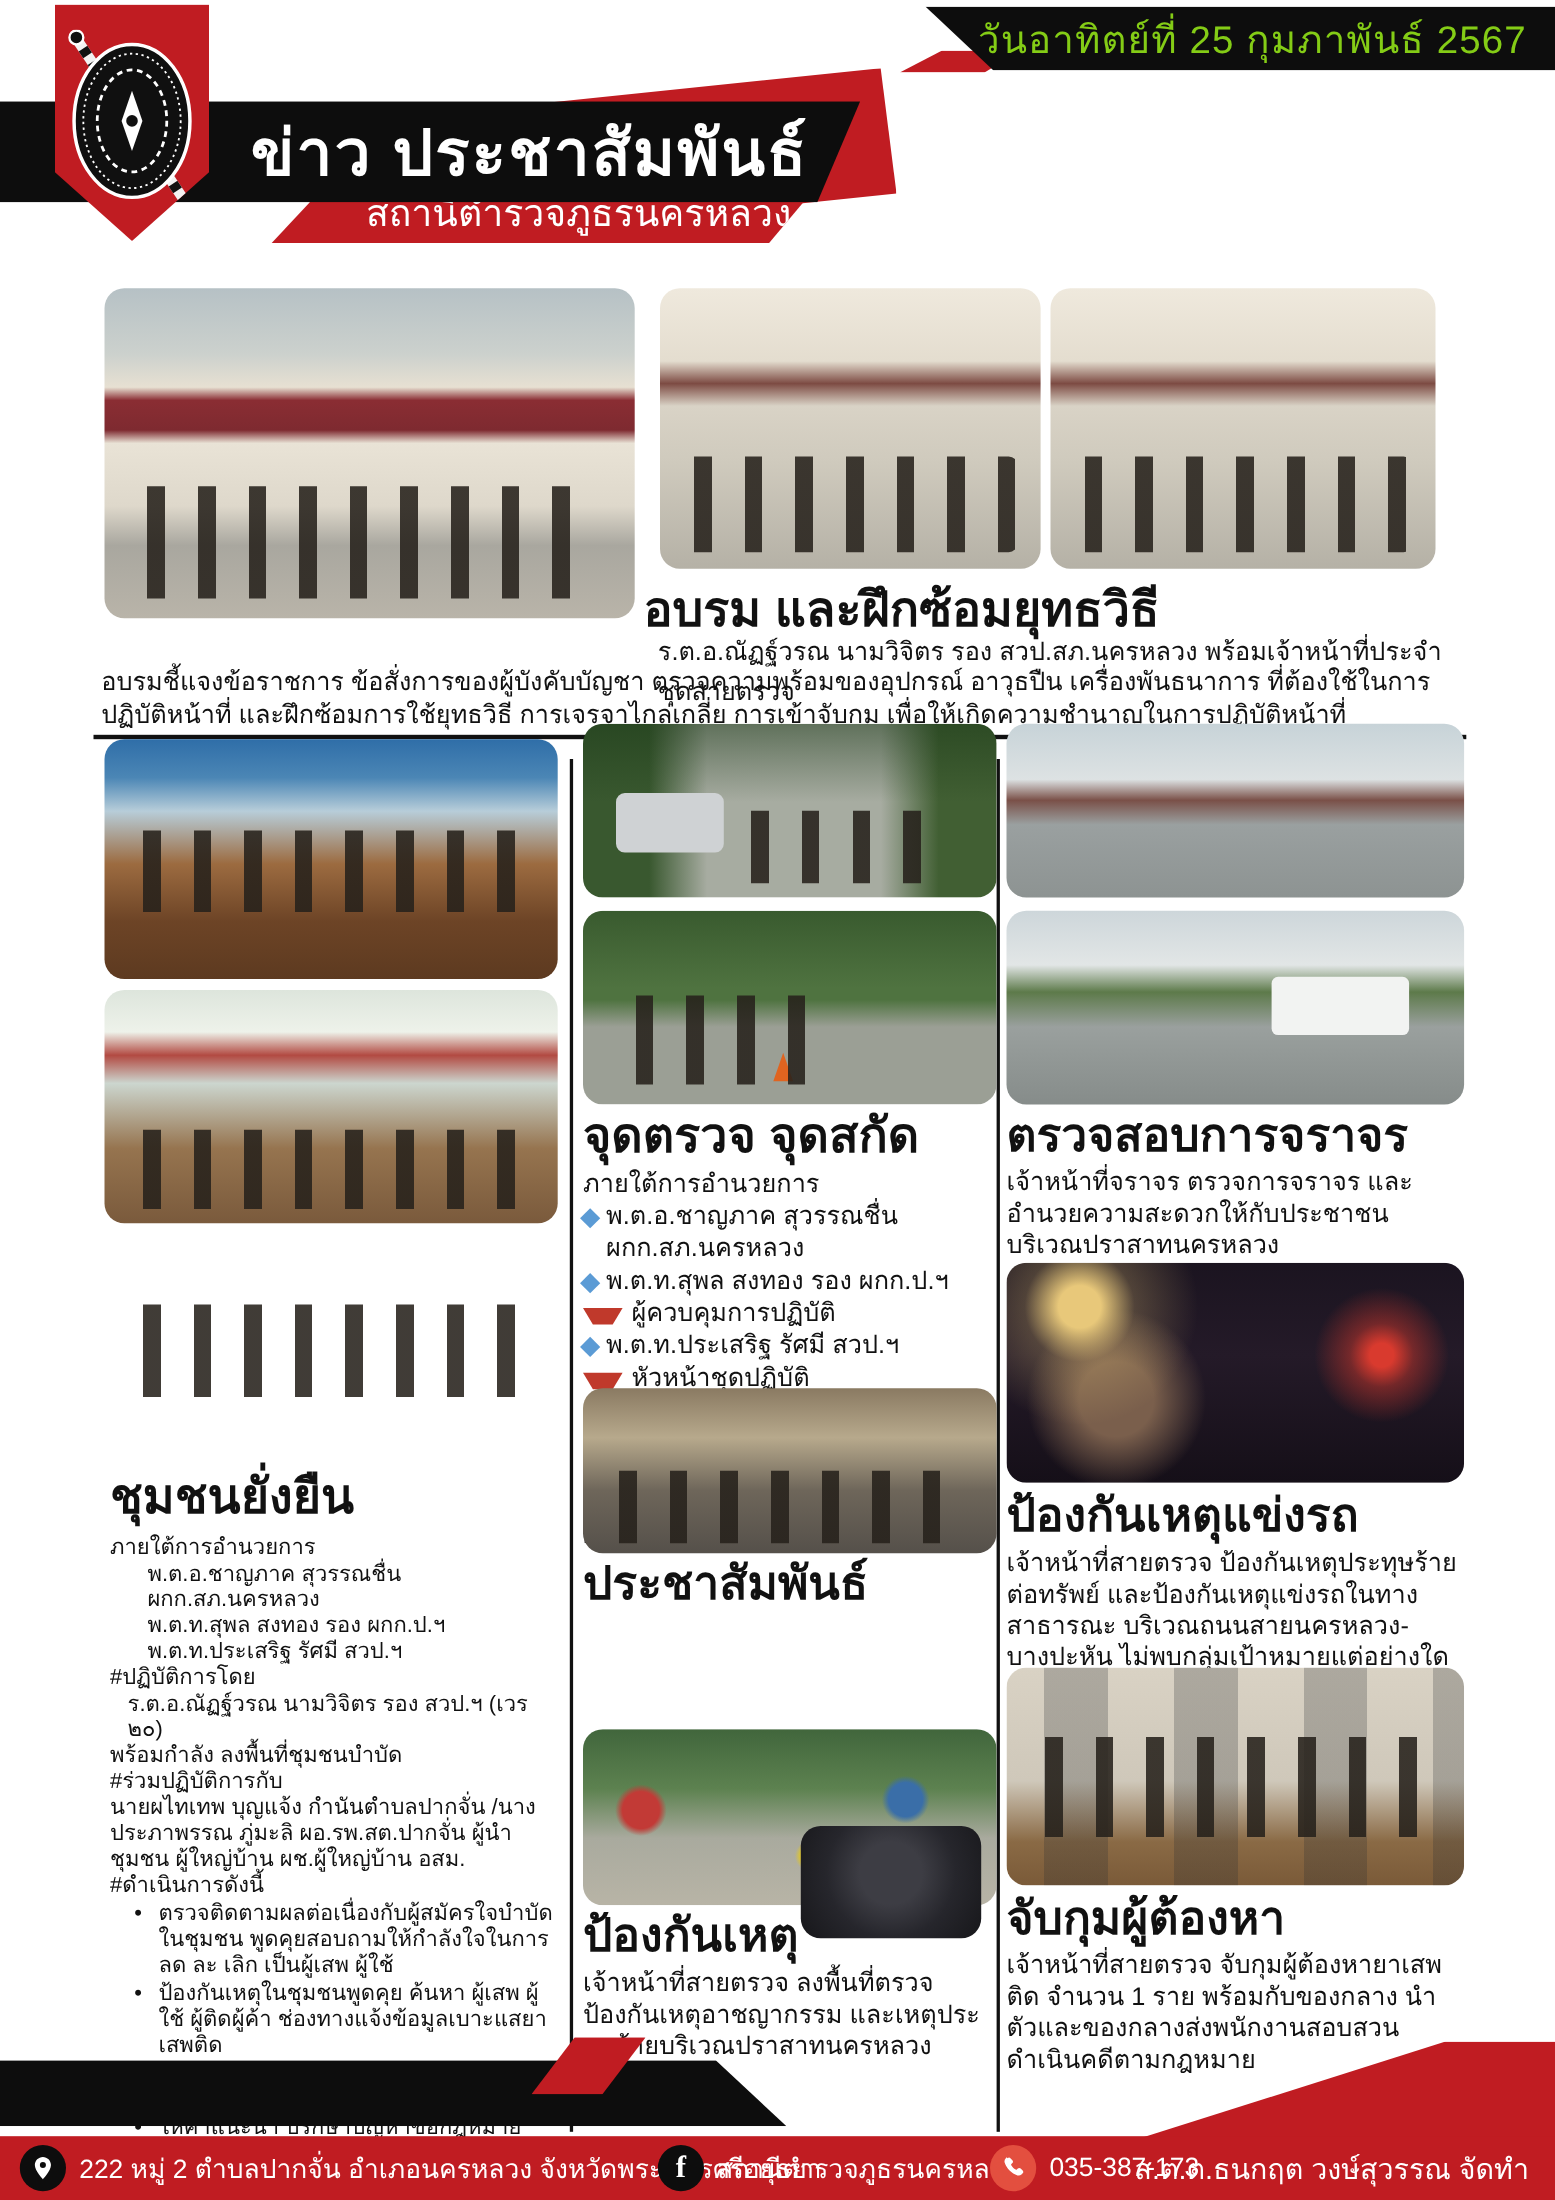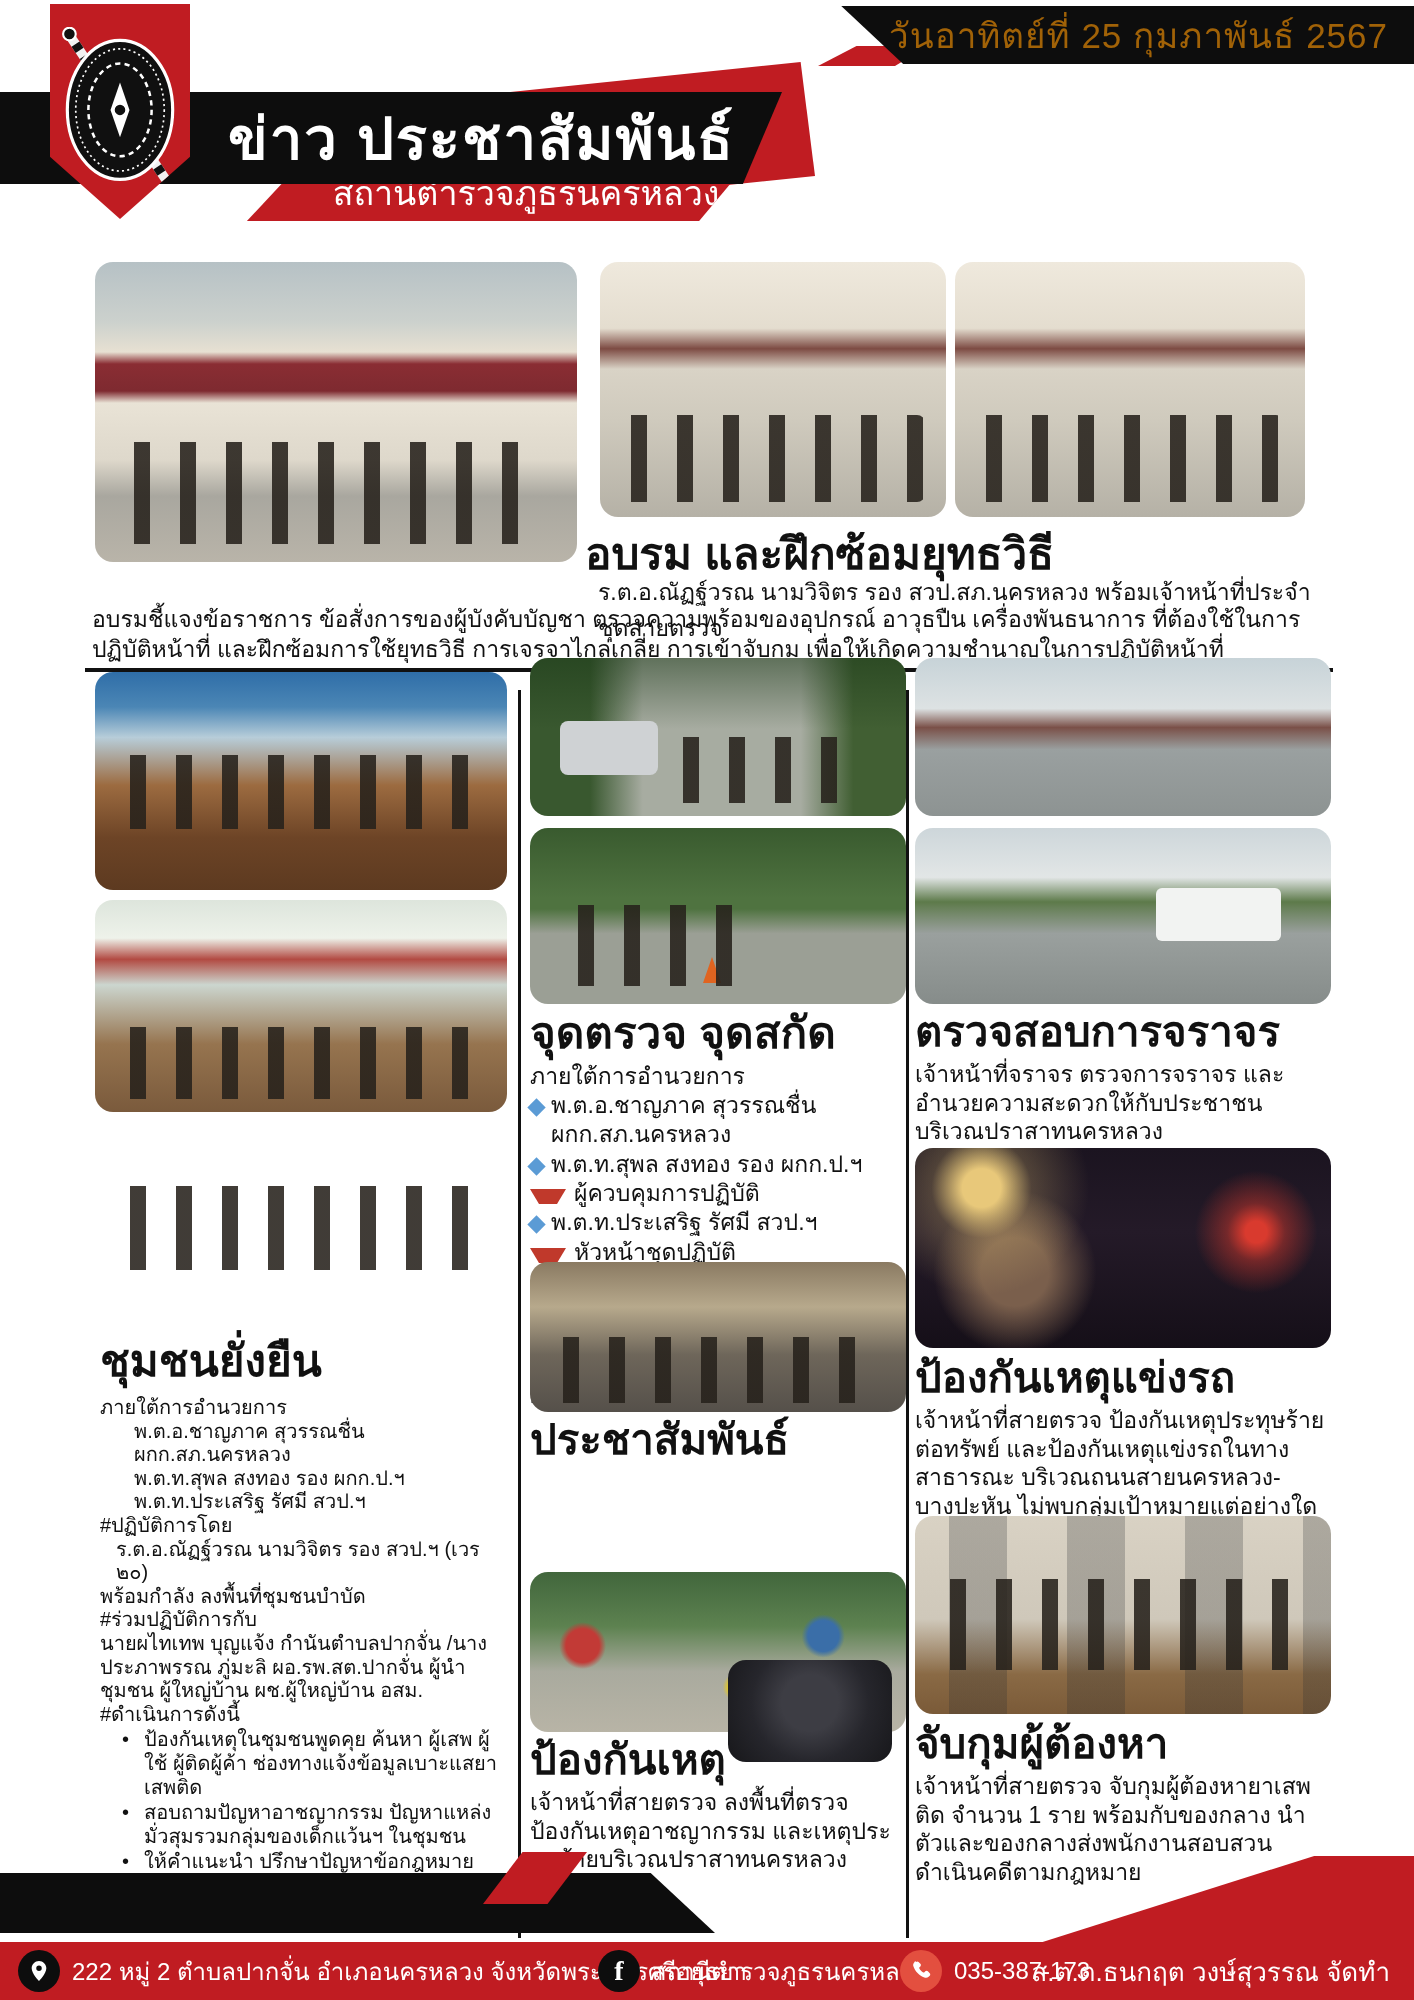--- a/index.html
+++ b/index.html
@@ -6,21 +6,21 @@
   #canvas{position:relative;width:1414px;height:2000px;background:#fff;overflow:hidden;
           font-family:"Liberation Sans","DejaVu Sans",sans-serif;color:#111;}
   .abs{position:absolute;}
 
   
   .date-sliver{left:818px;top:46px;width:110px;height:20px;background:#c01c22;
                clip-path:polygon(0 100%,35% 0,100% 0,70% 100%);z-index:1;}
   .date-banner{left:640px;top:6px;width:774px;height:58px;background:#0d0d0d;z-index:2;
                clip-path:polygon(26% 0,100% 0,100% 100%,34% 100%);
                display:flex;align-items:center;justify-content:flex-end;padding-right:26px;box-sizing:border-box;}
-  .date-banner span{color:#a16207;font-size:35px;letter-spacing:1px;}
+  .date-banner span{color:#84cc16;font-size:35px;letter-spacing:1px;}
   .title-accent{left:455px;top:62px;width:360px;height:146px;background:#c01c22;z-index:1;
                 clip-path:polygon(10% 22%,96% 0,100% 78%,14% 100%);}
   .title-band{left:0;top:92px;width:782px;height:92px;background:#0d0d0d;z-index:2;
               clip-path:polygon(0 0,100% 0,95% 100%,0 100%);
               display:flex;align-items:center;padding-left:228px;box-sizing:border-box;}
   .title-band span{color:#fff;font-size:58px;font-weight:bold;letter-spacing:2px;}
   .subtitle-banner{left:215px;top:164px;width:532px;height:57px;background:#c01c22;z-index:1;
                    clip-path:polygon(16% 0,100% 0,91% 100%,6% 100%);
                    display:flex;align-items:center;justify-content:center;padding-left:90px;box-sizing:border-box;}
   .subtitle-banner span{color:#fff;font-size:34px;}
@@ -166,20 +166,23 @@
     <div class="indent1">พ.ต.อ.ชาญภาค สุวรรณชื่น ผกก.สภ.นครหลวง</div>
     <div class="indent1">พ.ต.ท.สุพล สงทอง  รอง ผกก.ป.ฯ</div>
     <div class="indent1">พ.ต.ท.ประเสริฐ รัศมี  สวป.ฯ</div>
     <div>#ปฏิบัติการโดย</div>
     <div class="indent2">ร.ต.อ.ณัฏฐ์วรณ นามวิจิตร รอง สวป.ฯ (เวร ๒๐)</div>
     <div>พร้อมกำลัง ลงพื้นที่ชุมชนบำบัด</div>
     <div>#ร่วมปฏิบัติการกับ</div>
     <div>นายผไทเทพ บุญแจ้ง กำนันตำบลปากจั่น /นางประภาพรรณ ภู่มะลิ ผอ.รพ.สต.ปากจั่น ผู้นำชุมชน ผู้ใหญ่บ้าน ผช.ผู้ใหญ่บ้าน อสม.</div>
     <div>#ดำเนินการดังนี้</div>
     <div class="bullet-row" style="padding-left:22px;">
+        <span>ตรวจติดตามผลต่อเนื่องกับผู้สมัครใจบำบัดในชุมชน พูดคุยสอบถามให้กำลังใจในการลด ละ เลิก เป็นผู้เสพ ผู้ใช้</span>
+      </div>
+    <div class="bullet-row" style="padding-left:22px;">
         <span>ป้องกันเหตุในชุมชนพูดคุย ค้นหา ผู้เสพ ผู้ใช้ ผู้ติดผู้ค้า ช่องทางแจ้งข้อมูลเบาะแสยาเสพติด</span>
       </div>
     <div class="bullet-row" style="padding-left:22px;">
         <span>สอบถามปัญหาอาชญากรรม ปัญหาแหล่งมั่วสุมรวมกลุ่มของเด็กแว้นฯ ในชุมชน</span>
       </div>
     <div class="bullet-row" style="padding-left:22px;">
         <span>ให้คำแนะนำ ปรึกษาปัญหาข้อกฎหมาย และประชาสัมพันธ์กลโกงมิจฉาชีพทางโซเชียล</span>
       </div>
   </div>
 

